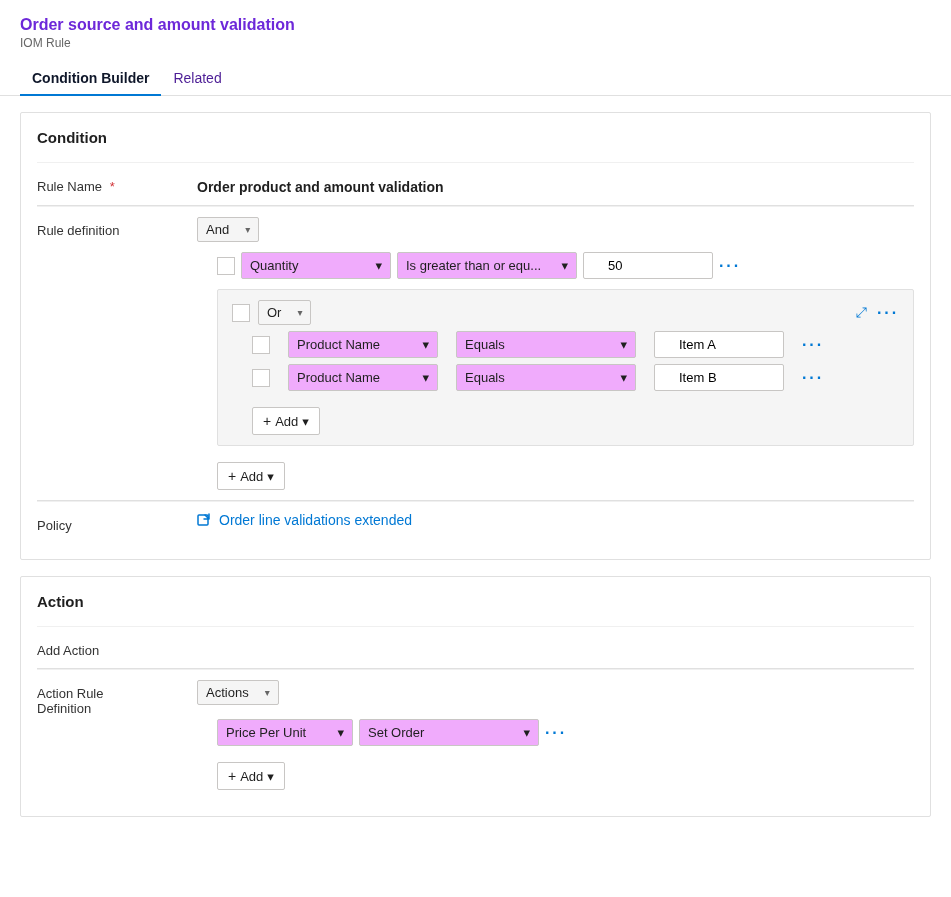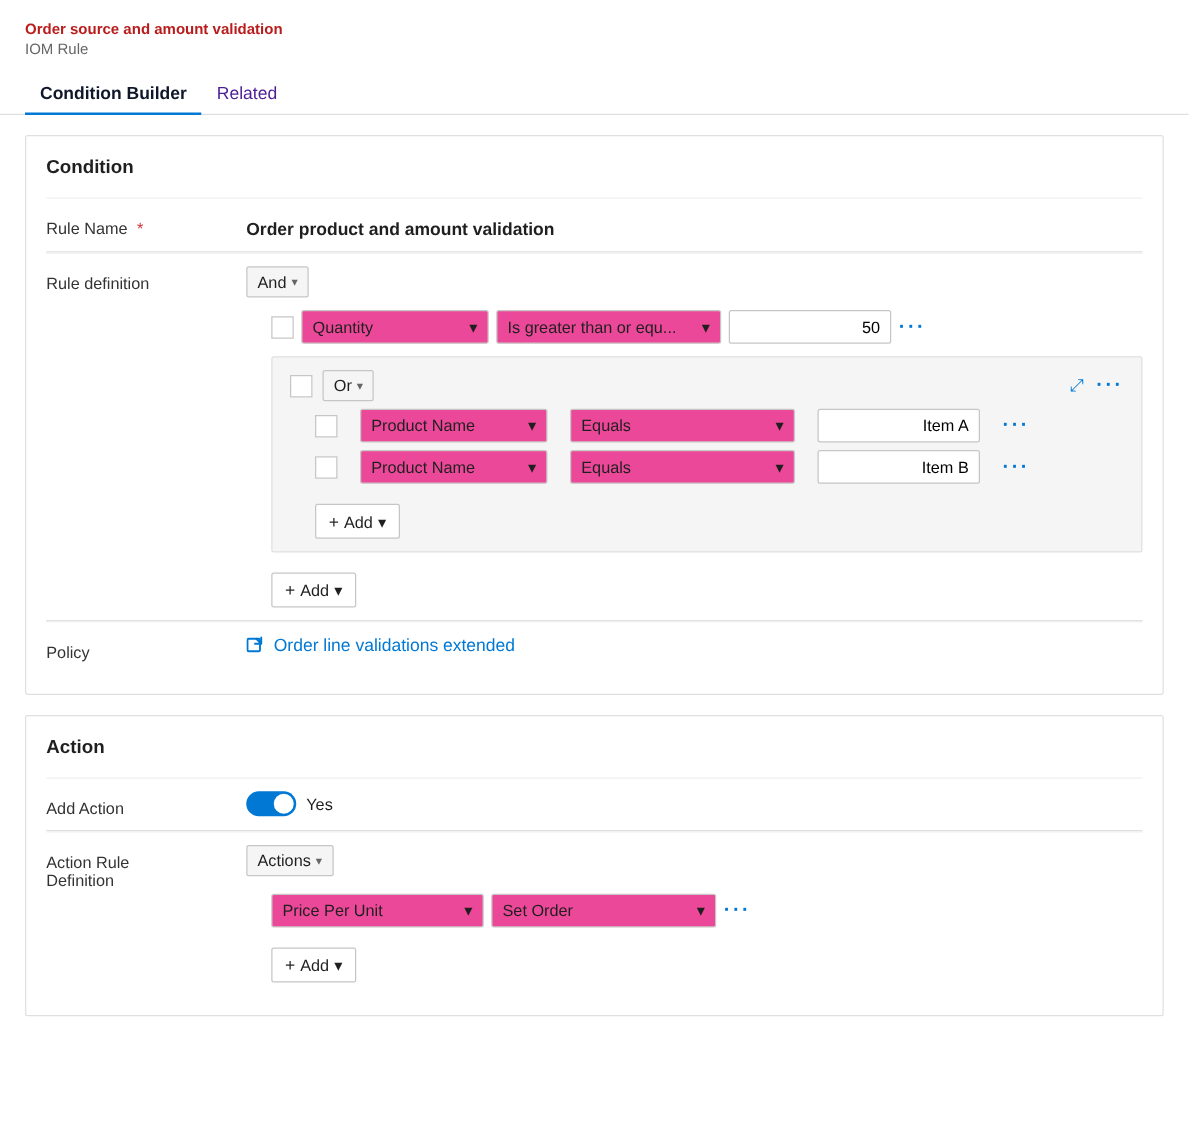--- a/index.html
+++ b/index.html
@@ -8,23 +8,23 @@
       font-size: 14px;
       color: #1f1f1f;
       background: #fff;
       width: 951px;
       min-height: 897px;
     }
     .page-header {
       padding: 16px 20px 4px 20px;
     }
     .page-title {
-      font-size: 12px;
+      font-size: 16px;
       font-weight: 600;
-      color: #b91c1c;
+      color: #6d28d9;
     }
     .page-subtitle {
       font-size: 12px;
       color: #666;
       margin-top: 2px;
     }
     .tabs-bar {
       display: flex;
       align-items: flex-end;
       border-bottom: 1px solid #e0e0e0;
@@ -87,60 +87,59 @@
     
     .operator-dropdown {
       display: inline-flex;
       align-items: center;
       border: 1px solid #c8c6c4;
       background: #f5f5f5;
       border-radius: 2px;
       padding: 4px 8px;
       font-size: 13px;
       cursor: pointer;
-      gap: 4px;
+      gap: 16px;
     }
     .chevron-down {
       font-size: 10px;
       color: #666;
     }
     .checkbox-wrapper {
       width: 18px;
       height: 18px;
       border: 1px solid #c8c6c4;
       background: #fff;
       flex-shrink: 0;
       cursor: pointer;
     }
     .select-dropdown {
       display: inline-flex;
       align-items: center;
       justify-content: space-between;
       border: 1px solid #c8c6c4;
-      background: #ec4899;
+      background: #f0abfc;
       border-radius: 2px;
       padding: 5px 8px;
       font-size: 13px;
       cursor: pointer;
       gap: 4px;
     }
     .select-field {
       width: 150px;
     }
     .select-operator {
       width: 180px;
     }
     .text-value-field {
       border: 1px solid #c8c6c4;
       background: #fff;
       border-radius: 2px;
-      padding: 5px 8px;
+      padding: 5px 24px;
       font-size: 13px;
       width: 130px;
-      text-align: right;
     }
     .collapse-icon {
       color: #0078d4;
       cursor: pointer;
       font-size: 14px;
     }
     .add-button {
       display: inline-flex;
       align-items: center;
       gap: 4px;
@@ -367,44 +366,38 @@
       </a>
     </div>
   </div>
 </div>
 
 <div class="section">
   <div class="section-title">Action</div>
 
   <div class="field-row">
     <div class="field-label">Add Action</div>
-    <div class="field-value">
-      <div class="toggle-container">
-        <div class="toggle"></div>
-        <span class="toggle-label">Yes</span>
-      </div>
-    </div>
   </div>
 
   <hr class="separator">
 
   <div class="field-row">
     <div class="field-label" style="white-space:pre-line;">Action Rule
 Definition</div>
     <div class="field-value">
 
       <div style="margin-bottom:14px;">
         <div class="operator-dropdown">
           <span>Actions</span>
           <span class="chevron-down">▾</span>
         </div>
       </div>
 
       <div class="single-condition" style="margin-left:20px;">
-        <div class="select-dropdown select-field" style="width:170px;">
+        <div class="select-dropdown select-field" style="width:136px;">
           <span>Price Per Unit</span>
           <span>▾</span>
         </div>
         <div class="select-dropdown select-operator">
           <span>Set Order</span>
           <span>▾</span>
         </div>
         <span class="three-dots">···</span>
       </div>
 

